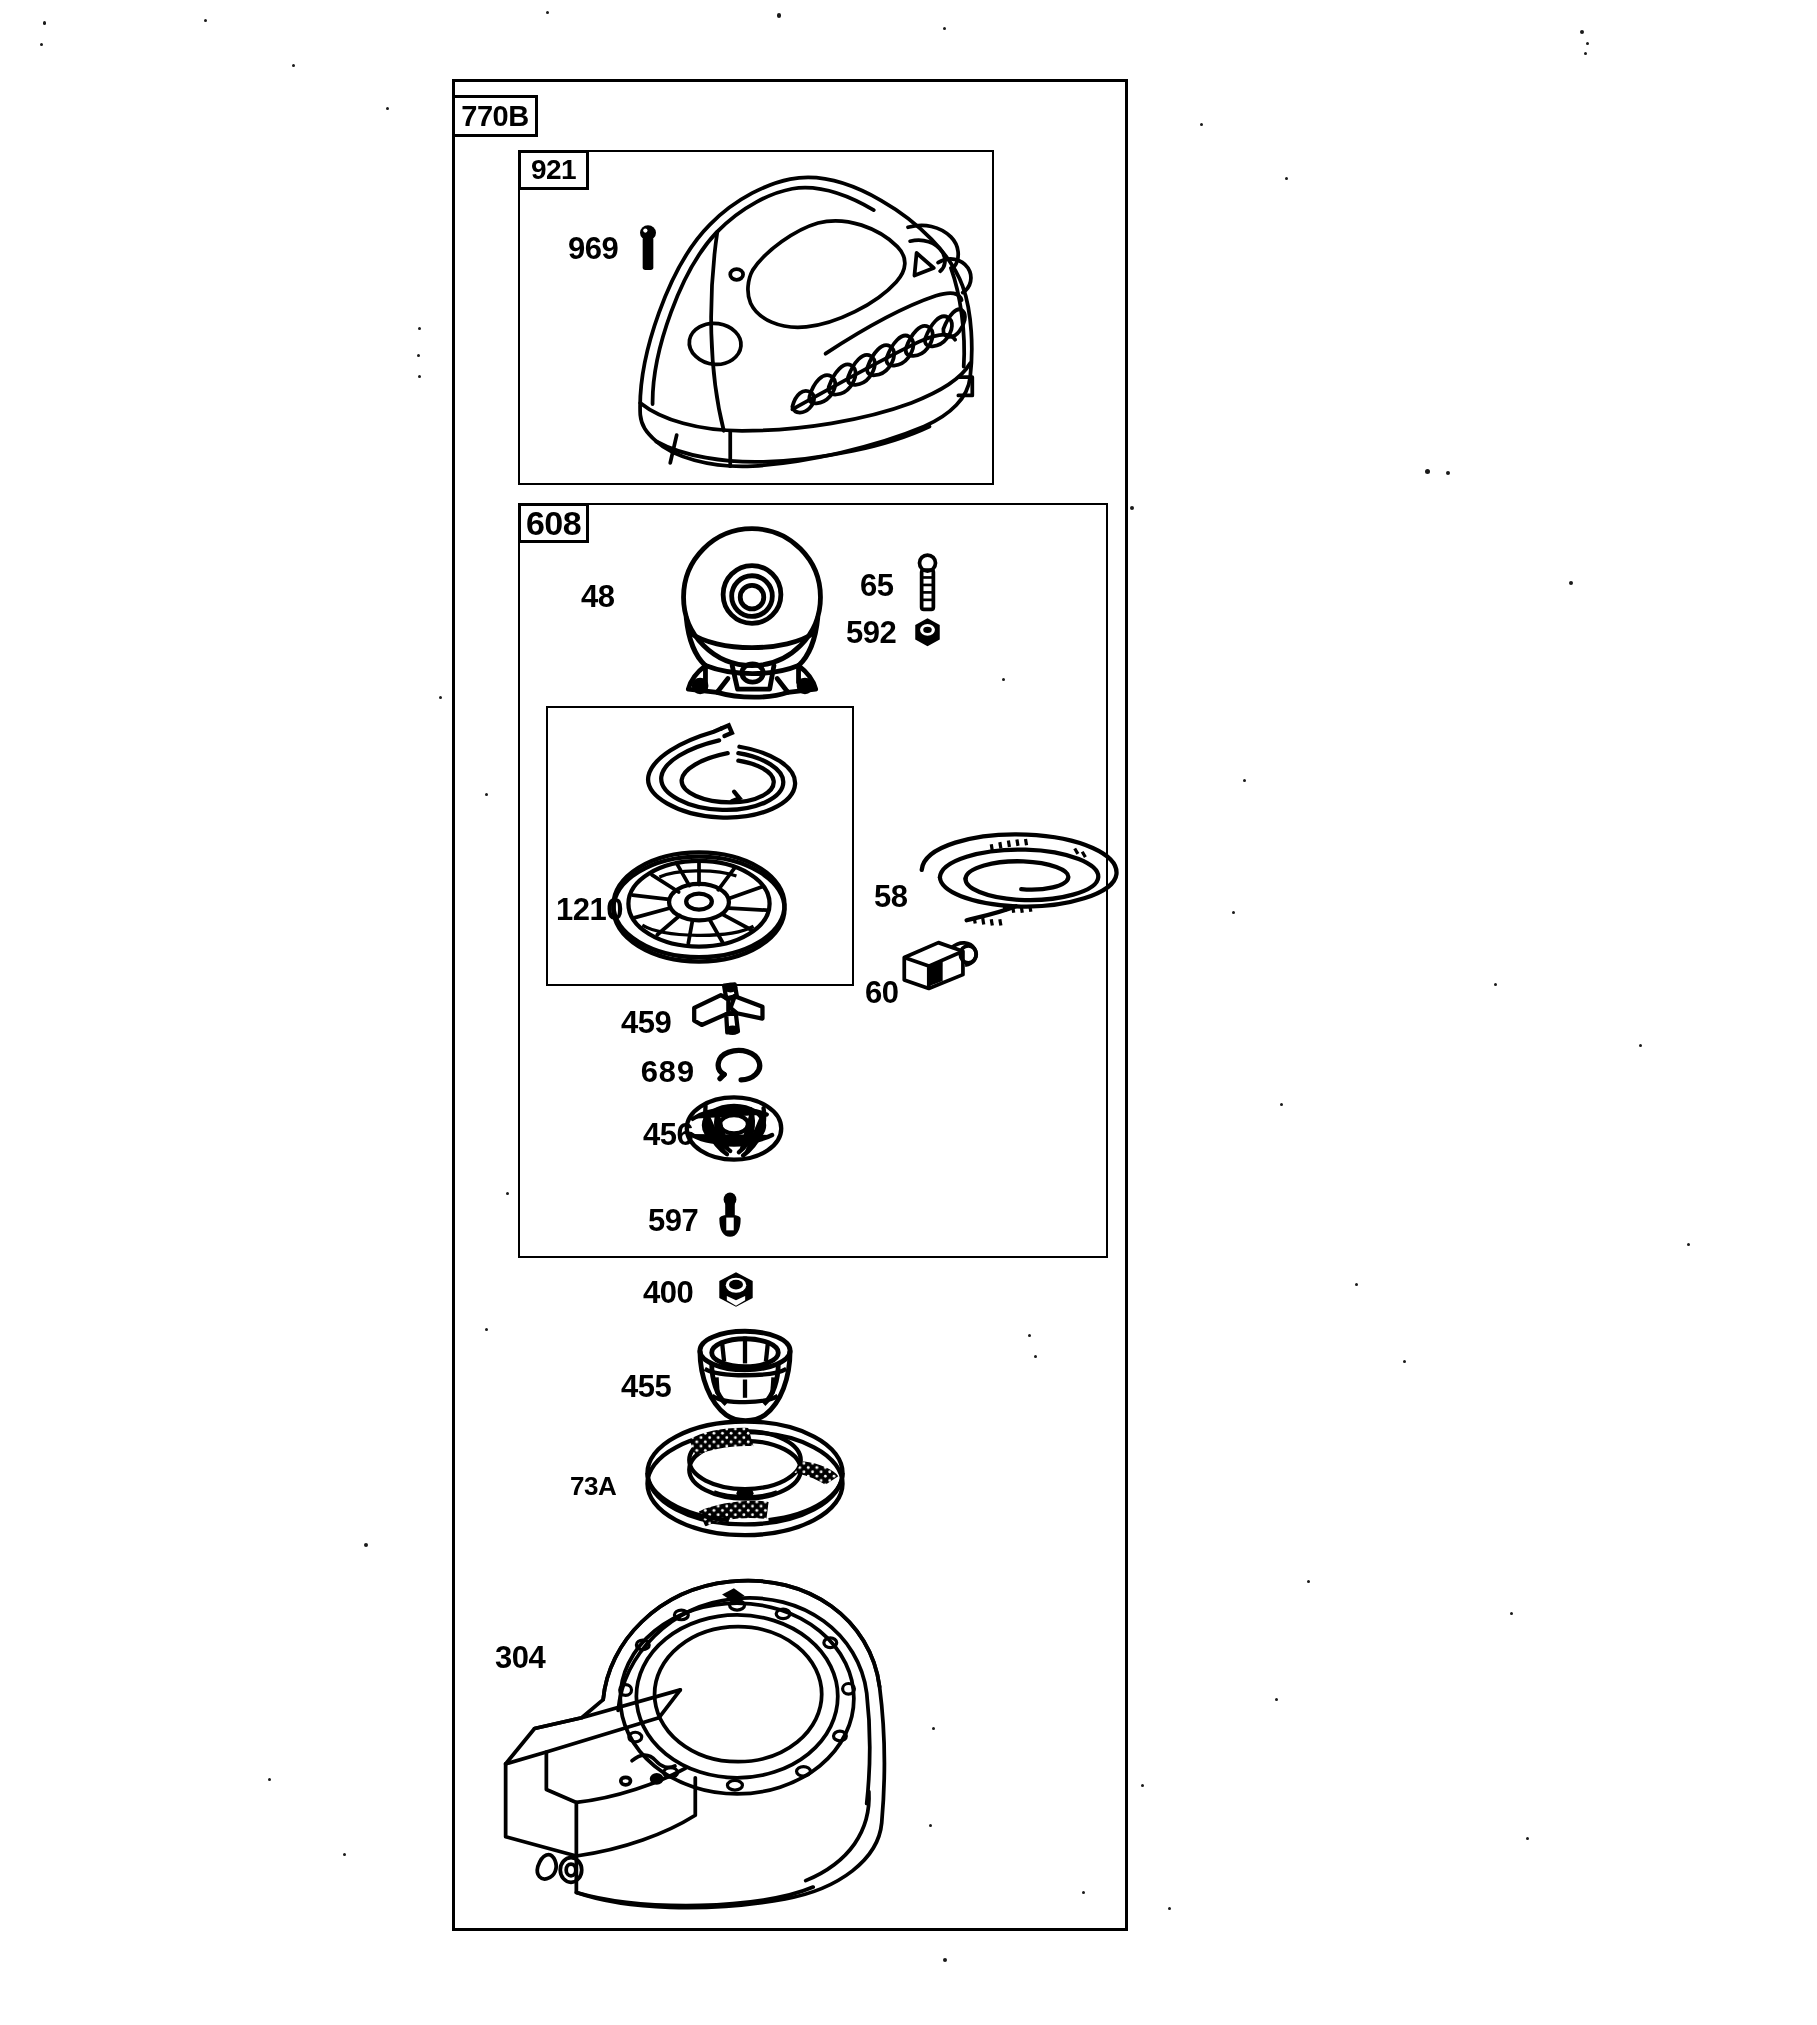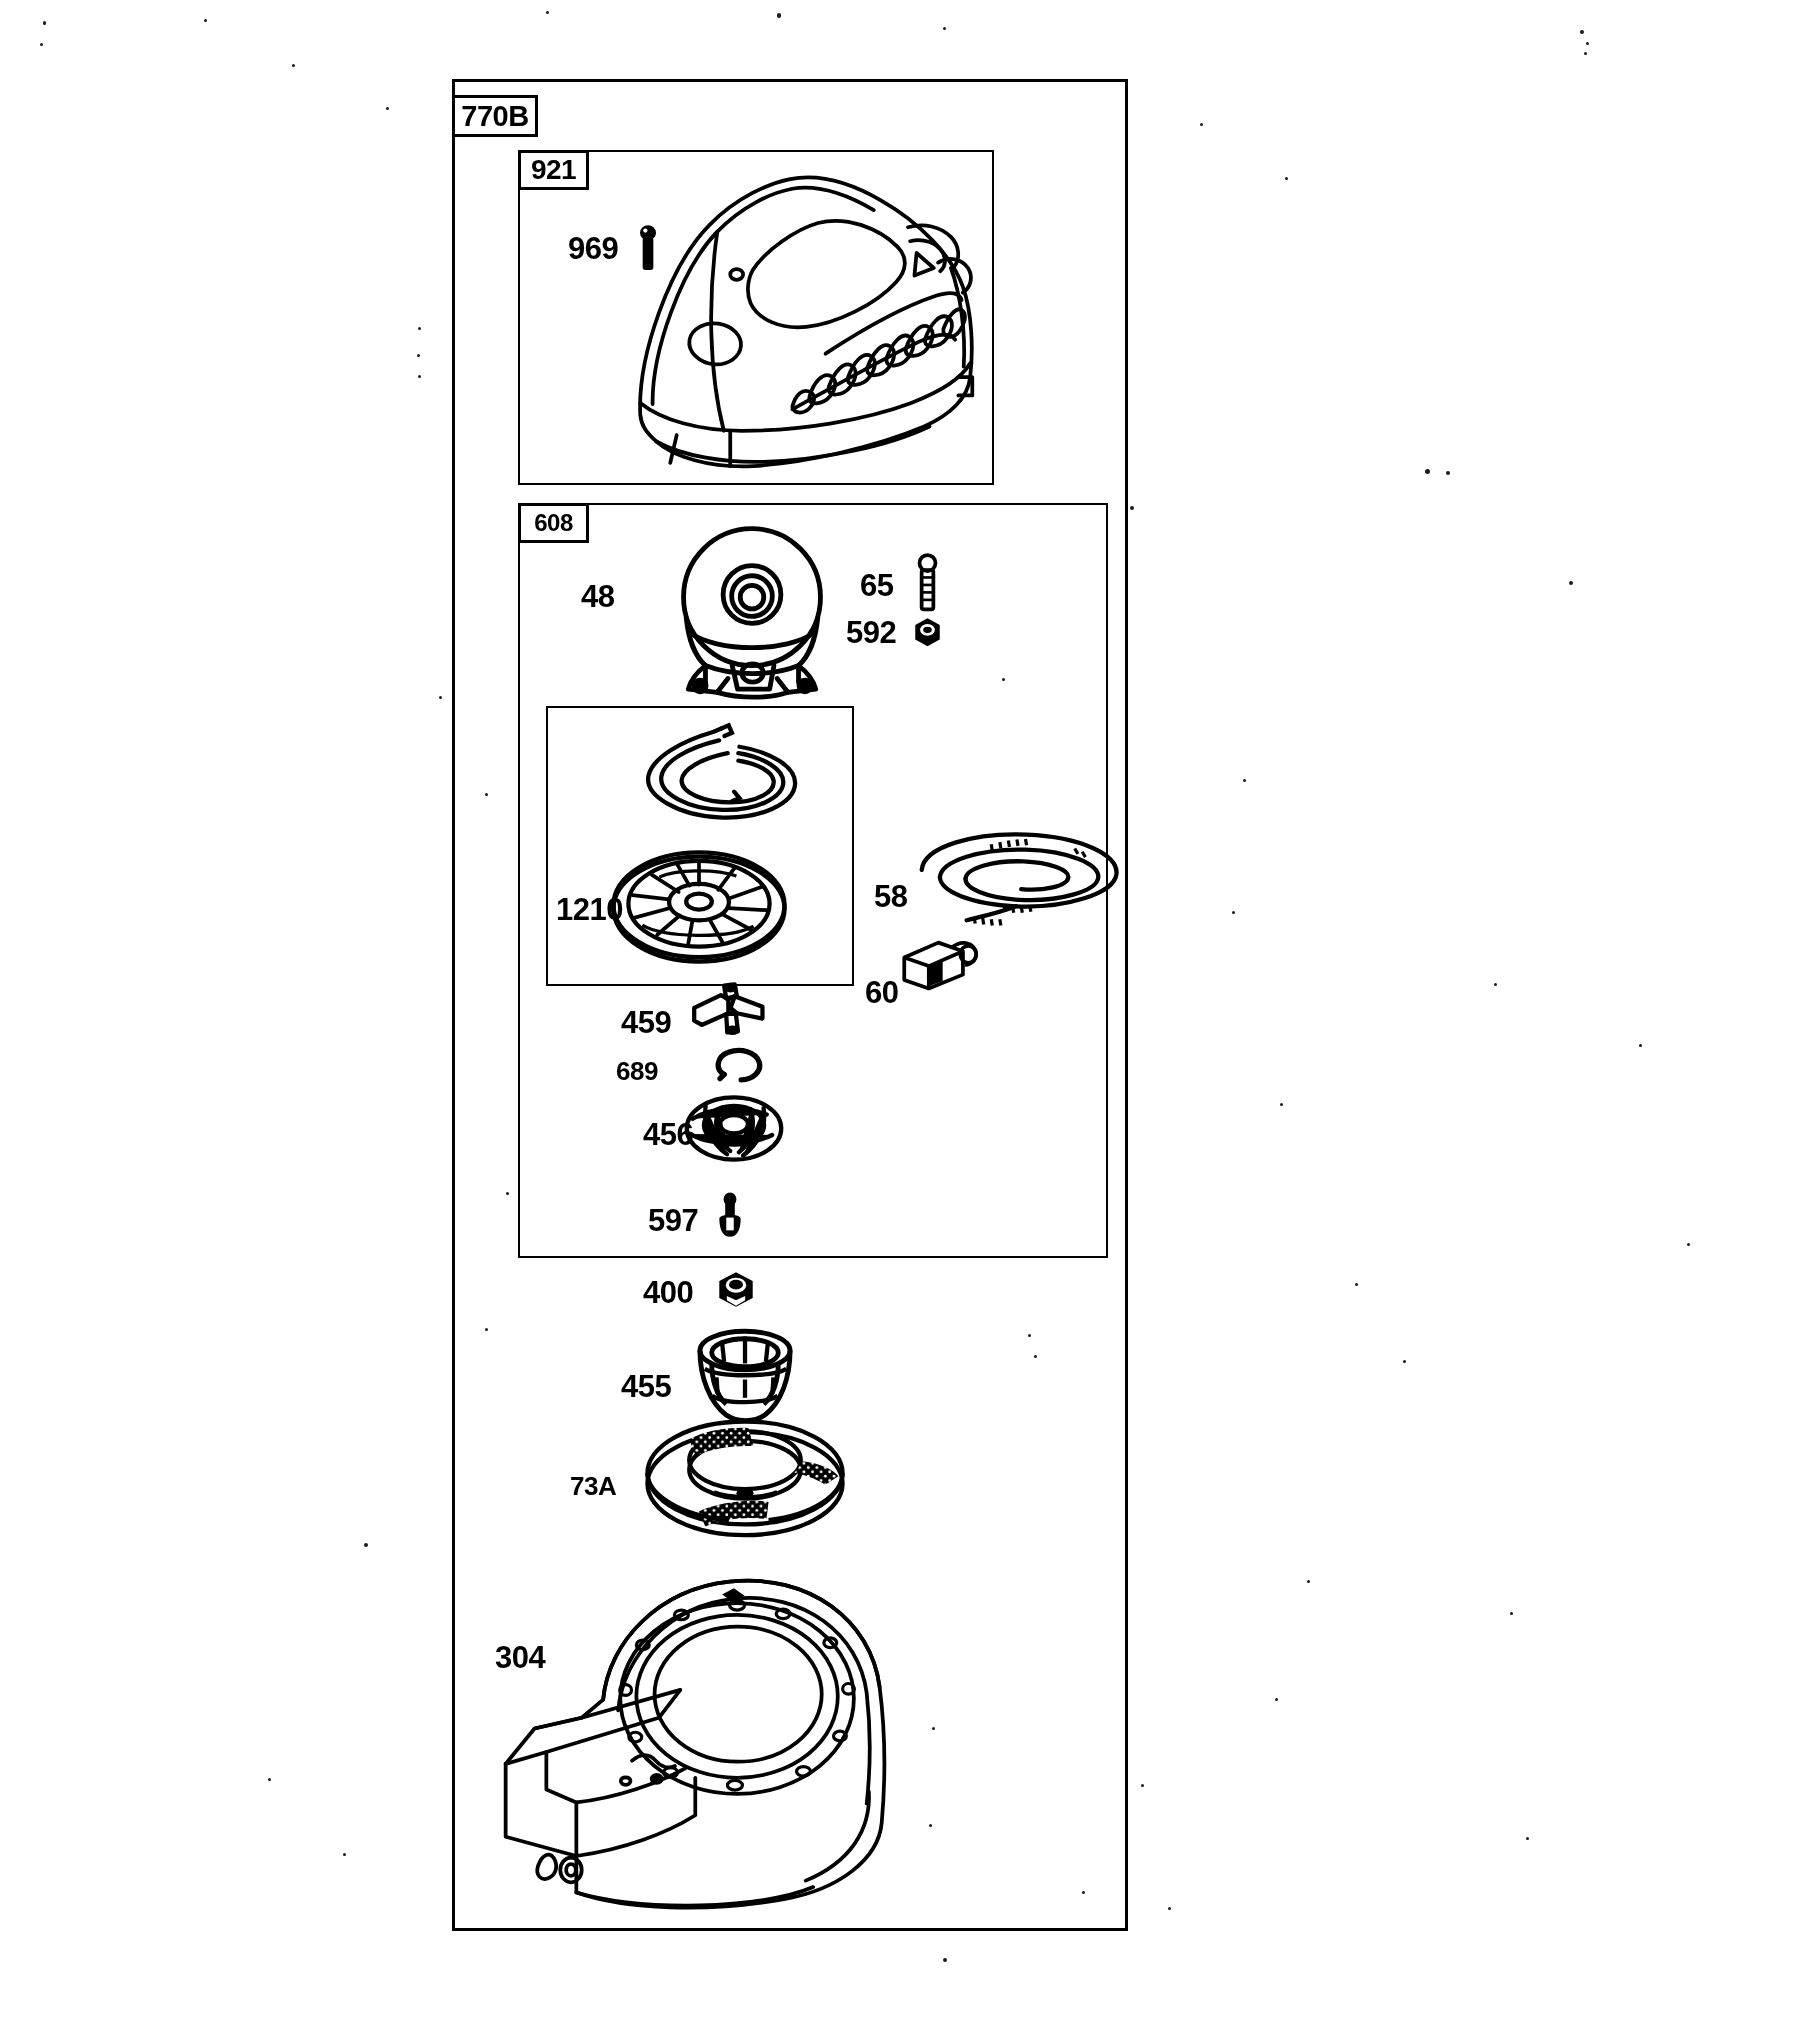--- a/index.html
+++ b/index.html
@@ -105,21 +105,21 @@
         <path d="M636 168 L668 196 L632 210 Z"></path>
 
         <path d="M716 400 L740 400 L740 434 L714 434"></path>
 
         <path d="M188 508 L176 560"></path>
       </g>
     </svg>
   </div>
 
   <div class="panel inner" id="p-starter" style="left: 518px; top: 503px; width: 590px; height: 755px;"></div>
-  <div class="tag" id="t-starter" style="left: 518px; top: 503px; width: 71px; height: 40px; font-size: 24px;">
+  <div class="tag" id="t-starter" style="left: 518px; top: 503px; width: 71px; height: 40px; font-size: 34px;">
     <span>608</span>
   </div>
 
   <div class="callout" id="c-55" style="left: 581px; top: 581px; font-size: 31px;">48</div>
   <div class="art" id="a-55" style="left: 637px; top: 522px;">
     <svg width="230" height="177" viewBox="0 0 430 330">
       <g fill="none" stroke="#000" stroke-width="9" stroke-linejoin="round" stroke-linecap="round">
 
         <circle cx="215" cy="140" r="128"></circle>
 
@@ -271,21 +271,21 @@
         <path d="M62 10 L82 8 L86 30 L66 34 Z"></path>
         <path d="M66 64 L84 62 L88 96 L68 98 Z"></path>
         <line x1="70" y1="36" x2="82" y2="30"></line>
         <line x1="70" y1="62" x2="86" y2="62"></line>
       </g>
       <ellipse cx="74" cy="14" rx="13" ry="9" fill="#000"></ellipse>
       <ellipse cx="78" cy="94" rx="13" ry="9" fill="#000"></ellipse>
     </svg>
   </div>
 
-  <div class="callout" id="c-689" style="left: 616px; top: 1058px; font-size: 26px;">689</div>
+  <div class="callout" id="c-689" style="left: 640px; top: 1058px; font-size: 31px; font-family: Liberation Mono, monospace;">689</div>
   <div class="art" id="a-689" style="left: 712px; top: 1047px;">
     <svg width="54" height="37" viewBox="0 0 100 70">
       <path d="M22 52 C4 42 8 18 30 10 C54 1 82 10 88 28 C94 46 76 62 54 62" fill="none" stroke="#000" stroke-width="10" stroke-linecap="round"></path>
       <path d="M22 52 L14 60" stroke="#000" stroke-width="10" stroke-linecap="round"></path>
     </svg>
   </div>
 
   <div class="callout" id="c-456" style="left: 643px; top: 1119px; font-size: 31px;">456</div>
   <div class="art" id="a-456" style="left: 683px; top: 1093px;">
     <svg width="102" height="70" viewBox="0 0 190 130">

